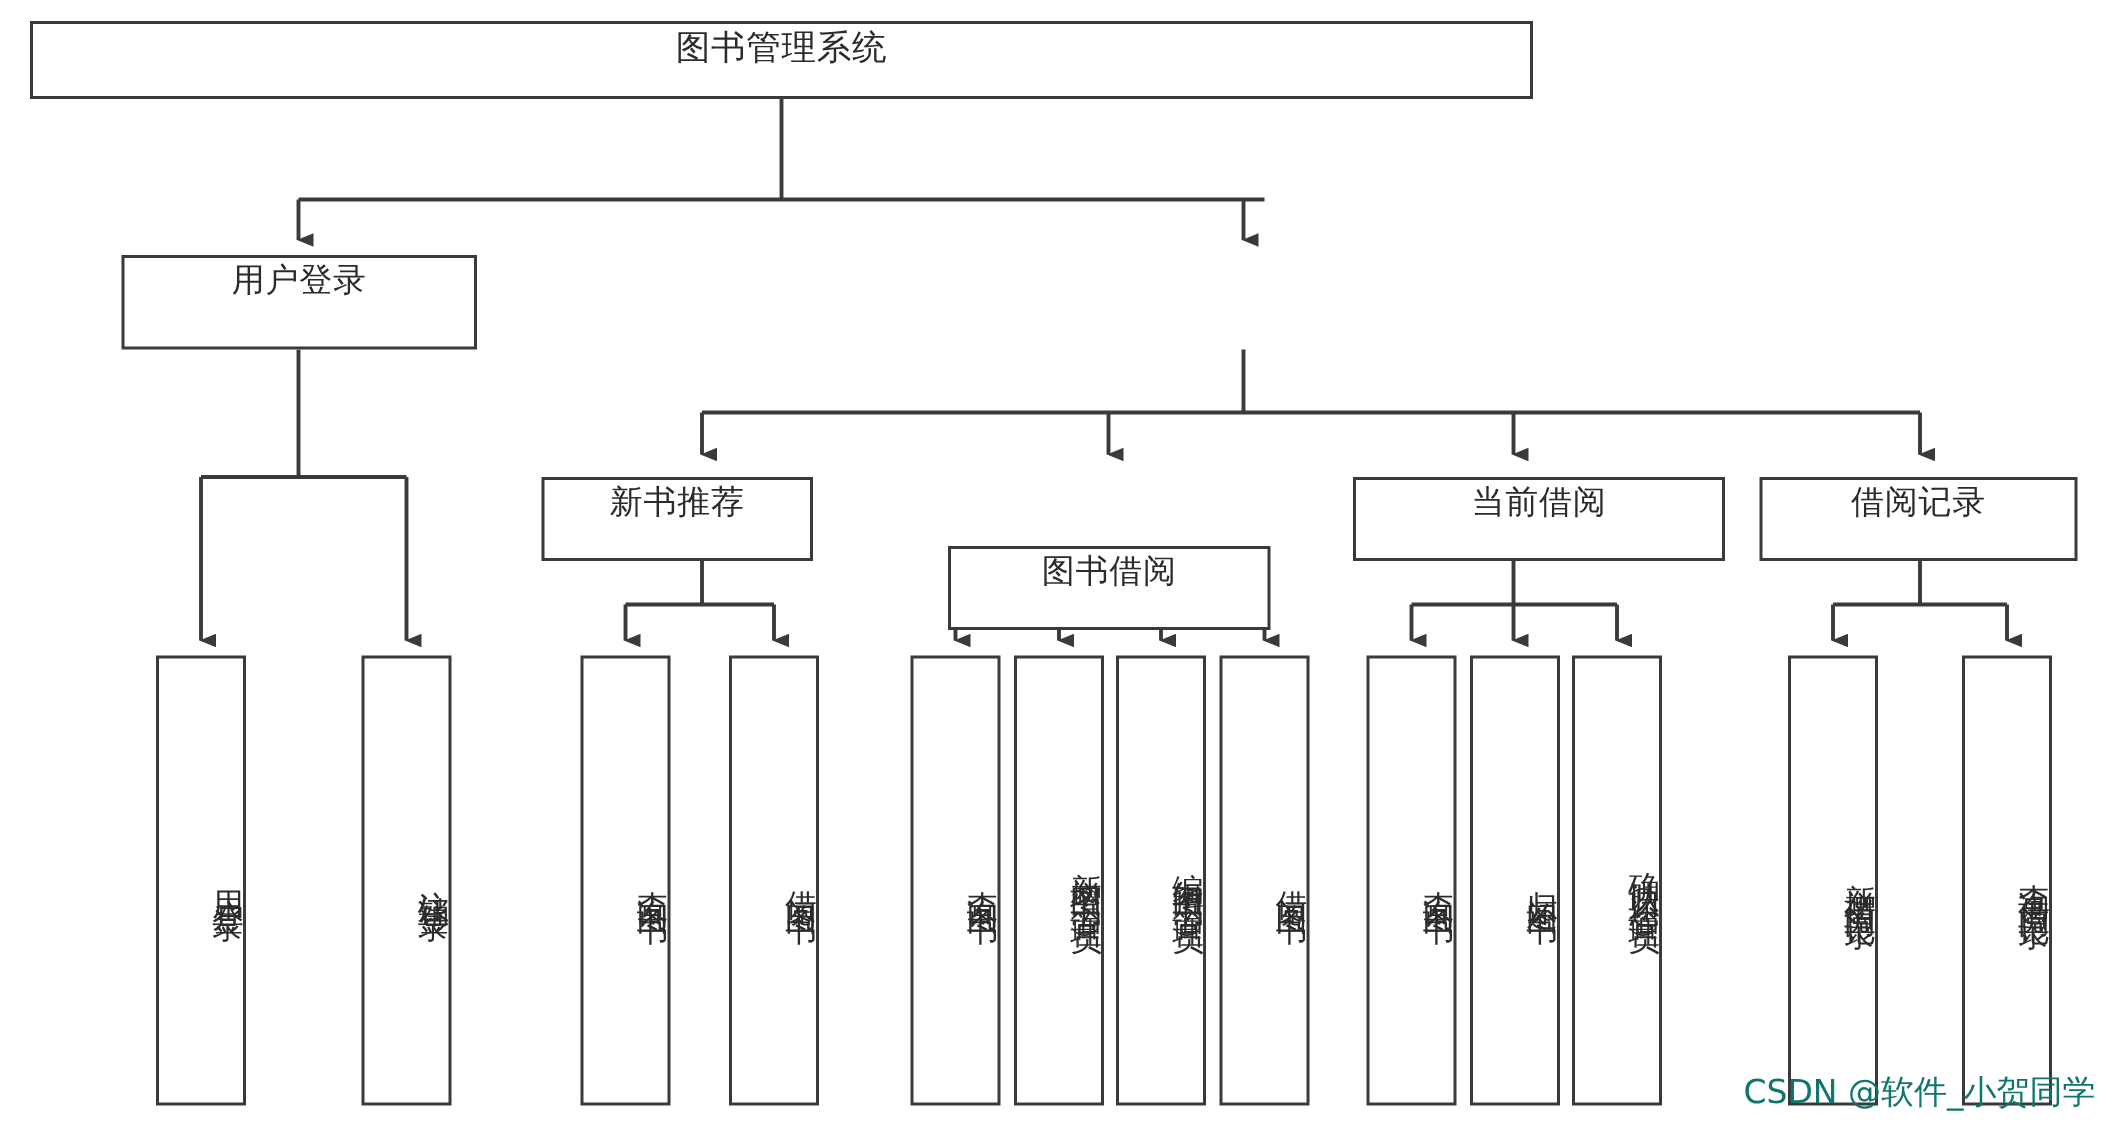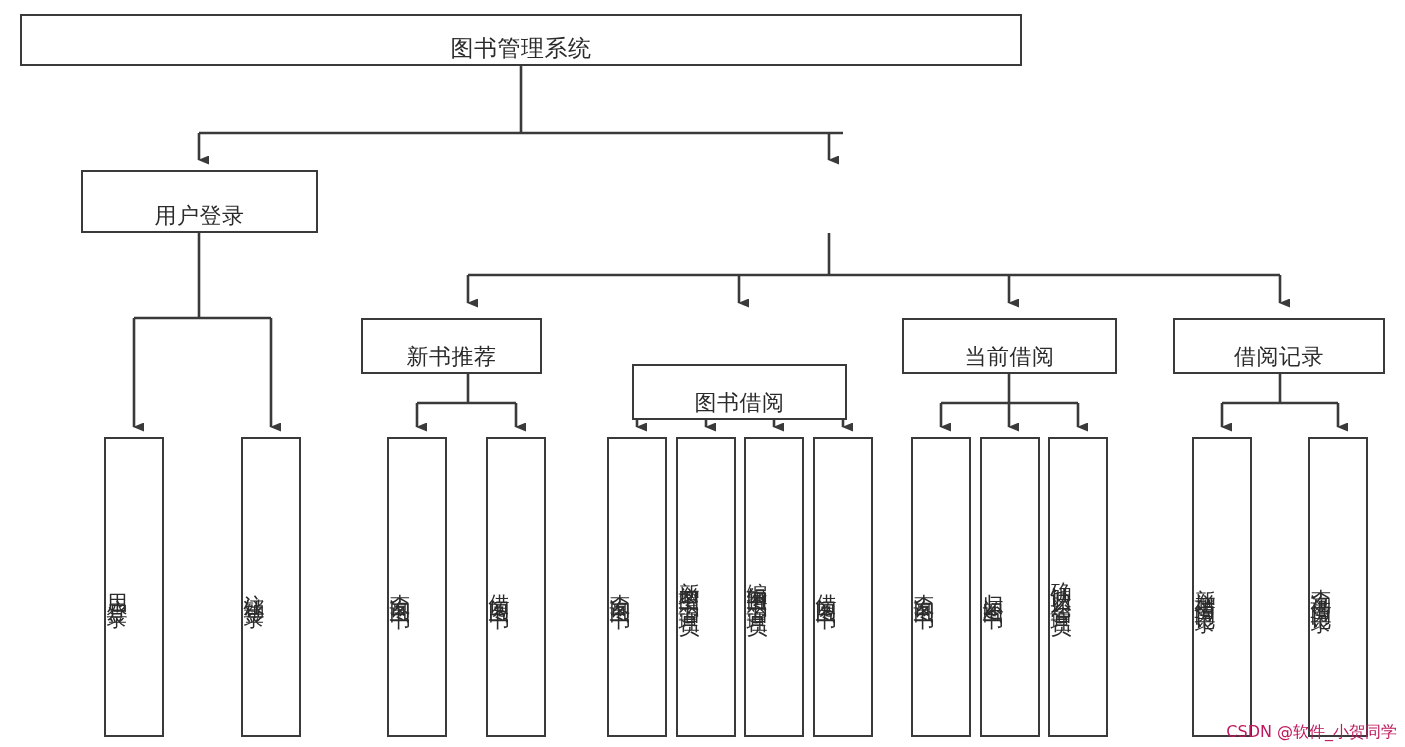--- a/index.html
+++ b/index.html
@@ -25,21 +25,21 @@
     width: 1405px;
     height: 747px;
     pointer-events: none;
   }
   .node {
     position: absolute;
     box-sizing: border-box;
     background: #ffffff;
     border: 2px solid #3a3a3a;
     display: flex;
-    align-items: flex-end;
+    align-items: flex-start;
     justify-content: center;
     color: #2b2b2b;
   }
   .node.horizontal {
     font-size: 22px;
     letter-spacing: 0.5px;
   }
   .node.vertical {
     writing-mode: vertical-rl;
     text-orientation: upright;
@@ -57,22 +57,22 @@
     writing-mode: vertical-rl;
     text-orientation: upright;
   }
   #root-node {
     font-size: 23px;
   }
   #watermark {
     position: absolute;
     right: 8px;
     bottom: 4px;
-    font-size: 16px;
-    color: #be185d;
+    font-size: 22px;
+    color: #0f766e;
     white-space: nowrap;
     user-select: none;
   }
 </style>
 </head>
 <body>
 
 <div id="diagram-root">
 
   <svg id="edge-layer" viewBox="0 0 1405 747" width="1405" height="747" xmlns="http://www.w3.org/2000/svg">
@@ -132,21 +132,21 @@
   <div class="node horizontal" style="left:81px; top:170px; width:237px; height:63px;">
     <span class="label">用户登录</span>
   </div>
 
   <div class="node horizontal" style="left:361px; top:318px; width:181px; height:56px;">
     <span class="label">新书推荐</span>
   </div>
   <div class="node horizontal" style="left:632px; top:318px; width:215px; height:56px;margin-top:46px;">
     <span class="label">图书借阅</span>
   </div>
-  <div class="node horizontal" style="left:902px; top:318px; width:215px; height:56px;">
+  <div class="node horizontal" style="left:902px; top:318px; width:248px; height:56px;">
     <span class="label">当前借阅</span>
   </div>
   <div class="node horizontal" style="left:1173px; top:318px; width:212px; height:56px;">
     <span class="label">借阅记录</span>
   </div>
 
   <div class="node vertical" style="left:104px; top:437px; width:60px; height:300px;">
     <span class="label">用户登录</span>
   </div>
   <div class="node vertical" style="left:241px; top:437px; width:60px; height:300px;">

